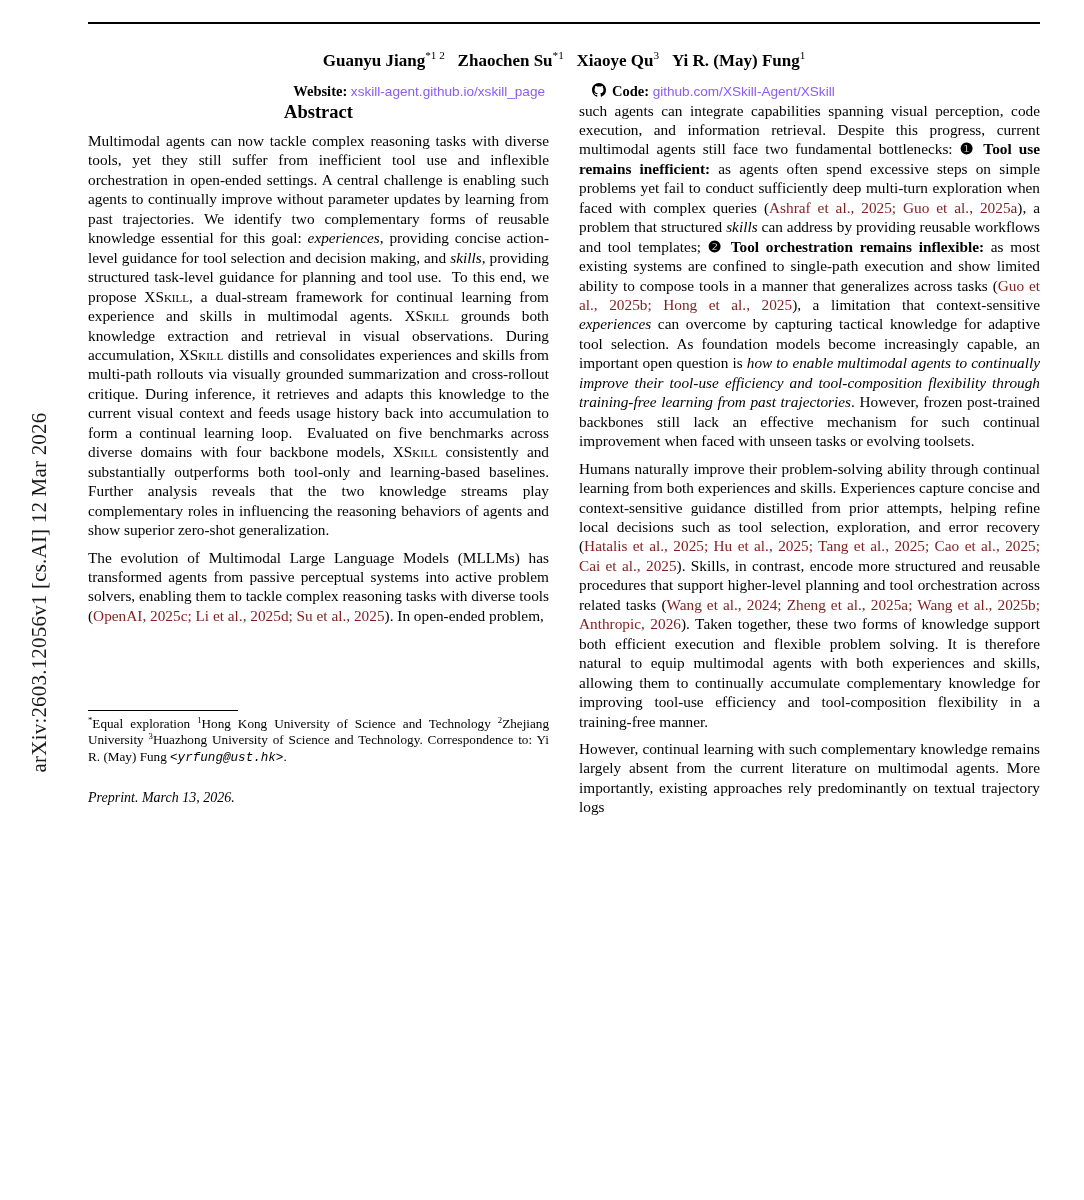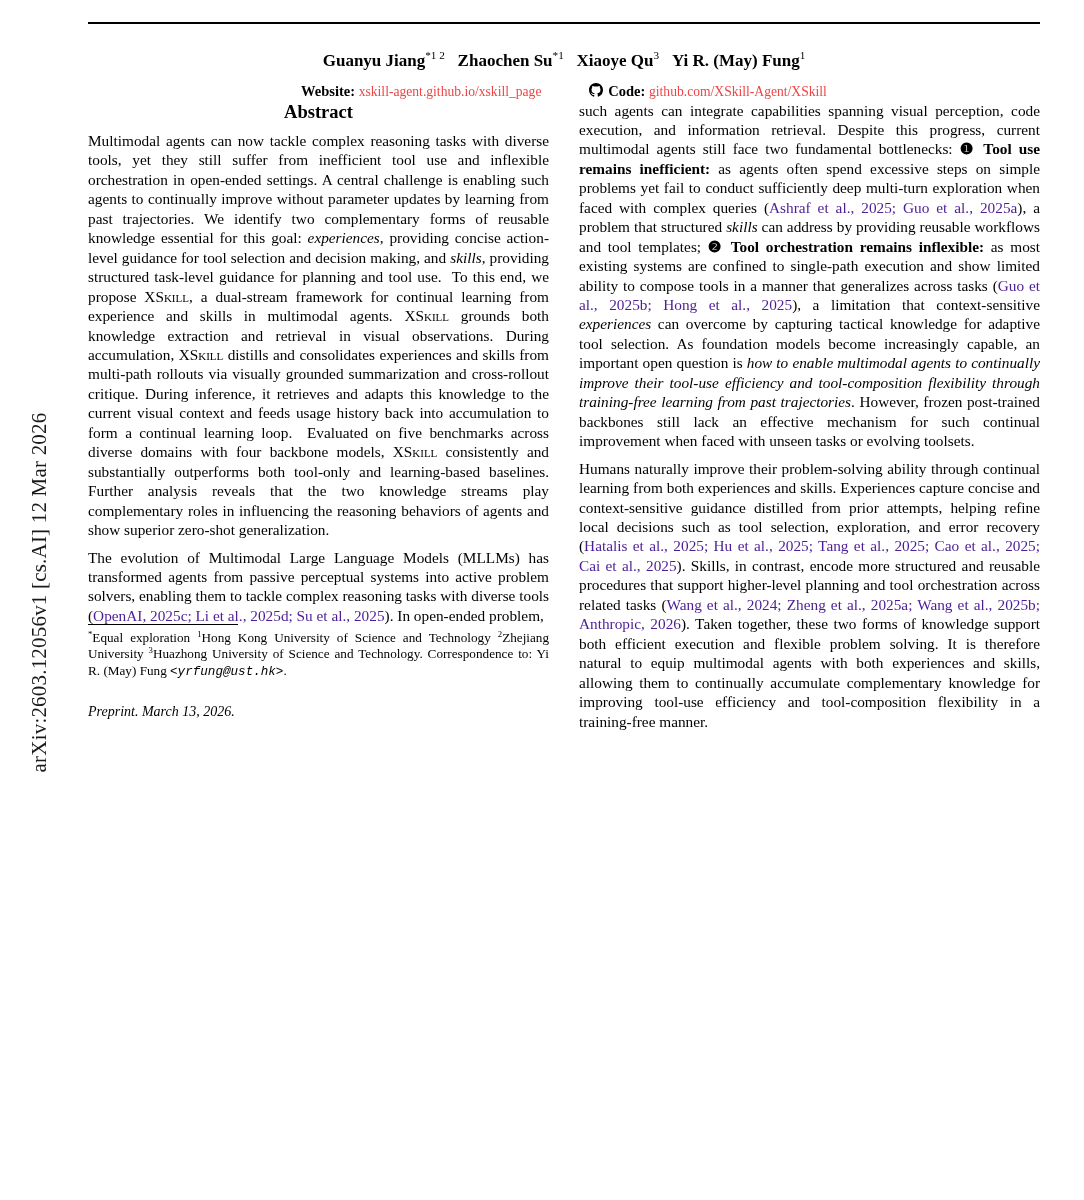--- a/index.html
+++ b/index.html
@@ -70,23 +70,23 @@
   .authors .nm { font-weight: bold; }
   sup { font-size: 0.66em; vertical-align: super; line-height: 0; }
 
   .links {
     text-align: center;
     font-size: 14.5px;
     margin-top: 9px;
   }
   .links .lbl { font-weight: bold; }
   .mono {
-    font-family: Liberation Serif, serif;
+    font-family: Liberation Sans, sans-serif;
     font-size: 13.6px;
-    color: #ef4444;
+    color: #8b5cf6;
   }
   .gh-icon {
     display: inline-block;
     vertical-align: -1px;
     margin-right: 2px;
   }
   .link-gap { display: inline-block; width: 40px; }
 
   .columns {
     position: relative;
@@ -114,21 +114,21 @@
 
   .sec-head {
     font-size: 18px;
     font-weight: bold;
     margin: 16px 0 7px 0;
   }
 
   .sc { font-variant: small-caps; }
   .it { font-style: italic; }
   .bd { font-weight: bold; }
-  .cite { color: #4c1d95; }
+  .cite { color: #7f1d1d; }
 
   .footnote-wrap {
     position: absolute;
     left: 0;
     bottom: 58px;
     width: 461px;
   }
   .fn-rule {
     width: 150px;
     border: 0;
@@ -200,17 +200,18 @@
         </div>
 
         <div class="preprint">Preprint. March 13, 2026.</div>
       </div>
 
       <div class="col right">
         <p class="body first"><span>such agents can integrate capabilities spanning visual perception, code execution, and information retrieval. Despite this progress, current multimodal agents still face two fundamental bottlenecks: </span><span class="bd">❶ Tool use remains inefficient:</span><span> as agents often spend excessive steps on simple problems yet fail to conduct sufficiently deep multi-turn exploration when faced with complex queries (</span><span class="cite">Ashraf et al., 2025; Guo et al., 2025a</span><span>), a problem that structured </span><span class="it">skills</span><span> can address by providing reusable workflows and tool templates; </span><span class="bd">❷ Tool orchestration remains inflexible:</span><span> as most existing systems are confined to single-path execution and show limited ability to compose tools in a manner that generalizes across tasks (</span><span class="cite">Guo et al., 2025b; Hong et al., 2025</span><span>), a limitation that context-sensitive </span><span class="it">experiences</span><span> can overcome by capturing tactical knowledge for adaptive tool selection. As foundation models become increasingly capable, an important open question is </span><span class="it">how to enable multimodal agents to continually improve their tool-use efficiency and tool-composition flexibility through training-free learning from past trajectories</span><span>. However, frozen post-trained backbones still lack an effective mechanism for such continual improvement when faced with unseen tasks or evolving toolsets.</span></p>
 
         <p class="body"><span>Humans naturally improve their problem-solving ability through continual learning from both experiences and skills. Experiences capture concise and context-sensitive guidance distilled from prior attempts, helping refine local decisions such as tool selection, exploration, and error recovery (</span><span class="cite">Hatalis et al., 2025; Hu et al., 2025; Tang et al., 2025; Cao et al., 2025; Cai et al., 2025</span><span>). Skills, in contrast, encode more structured and reusable procedures that support higher-level planning and tool orchestration across related tasks (</span><span class="cite">Wang et al., 2024; Zheng et al., 2025a; Wang et al., 2025b; Anthropic, 2026</span><span>). Taken together, these two forms of knowledge support both efficient execution and flexible problem solving. It is therefore natural to equip multimodal agents with both experiences and skills, allowing them to continually accumulate complementary knowledge for improving tool-use efficiency and tool-composition flexibility in a training-free manner.</span></p>
 
+        <p class="body">However, continual learning with such complementary knowledge remains largely absent from the current literature on multimodal agents. More importantly, existing approaches rely predominantly on textual trajectory logs</p>
       </div>
 
     </div>
   </div>
 </div>
 
 </body></html>

